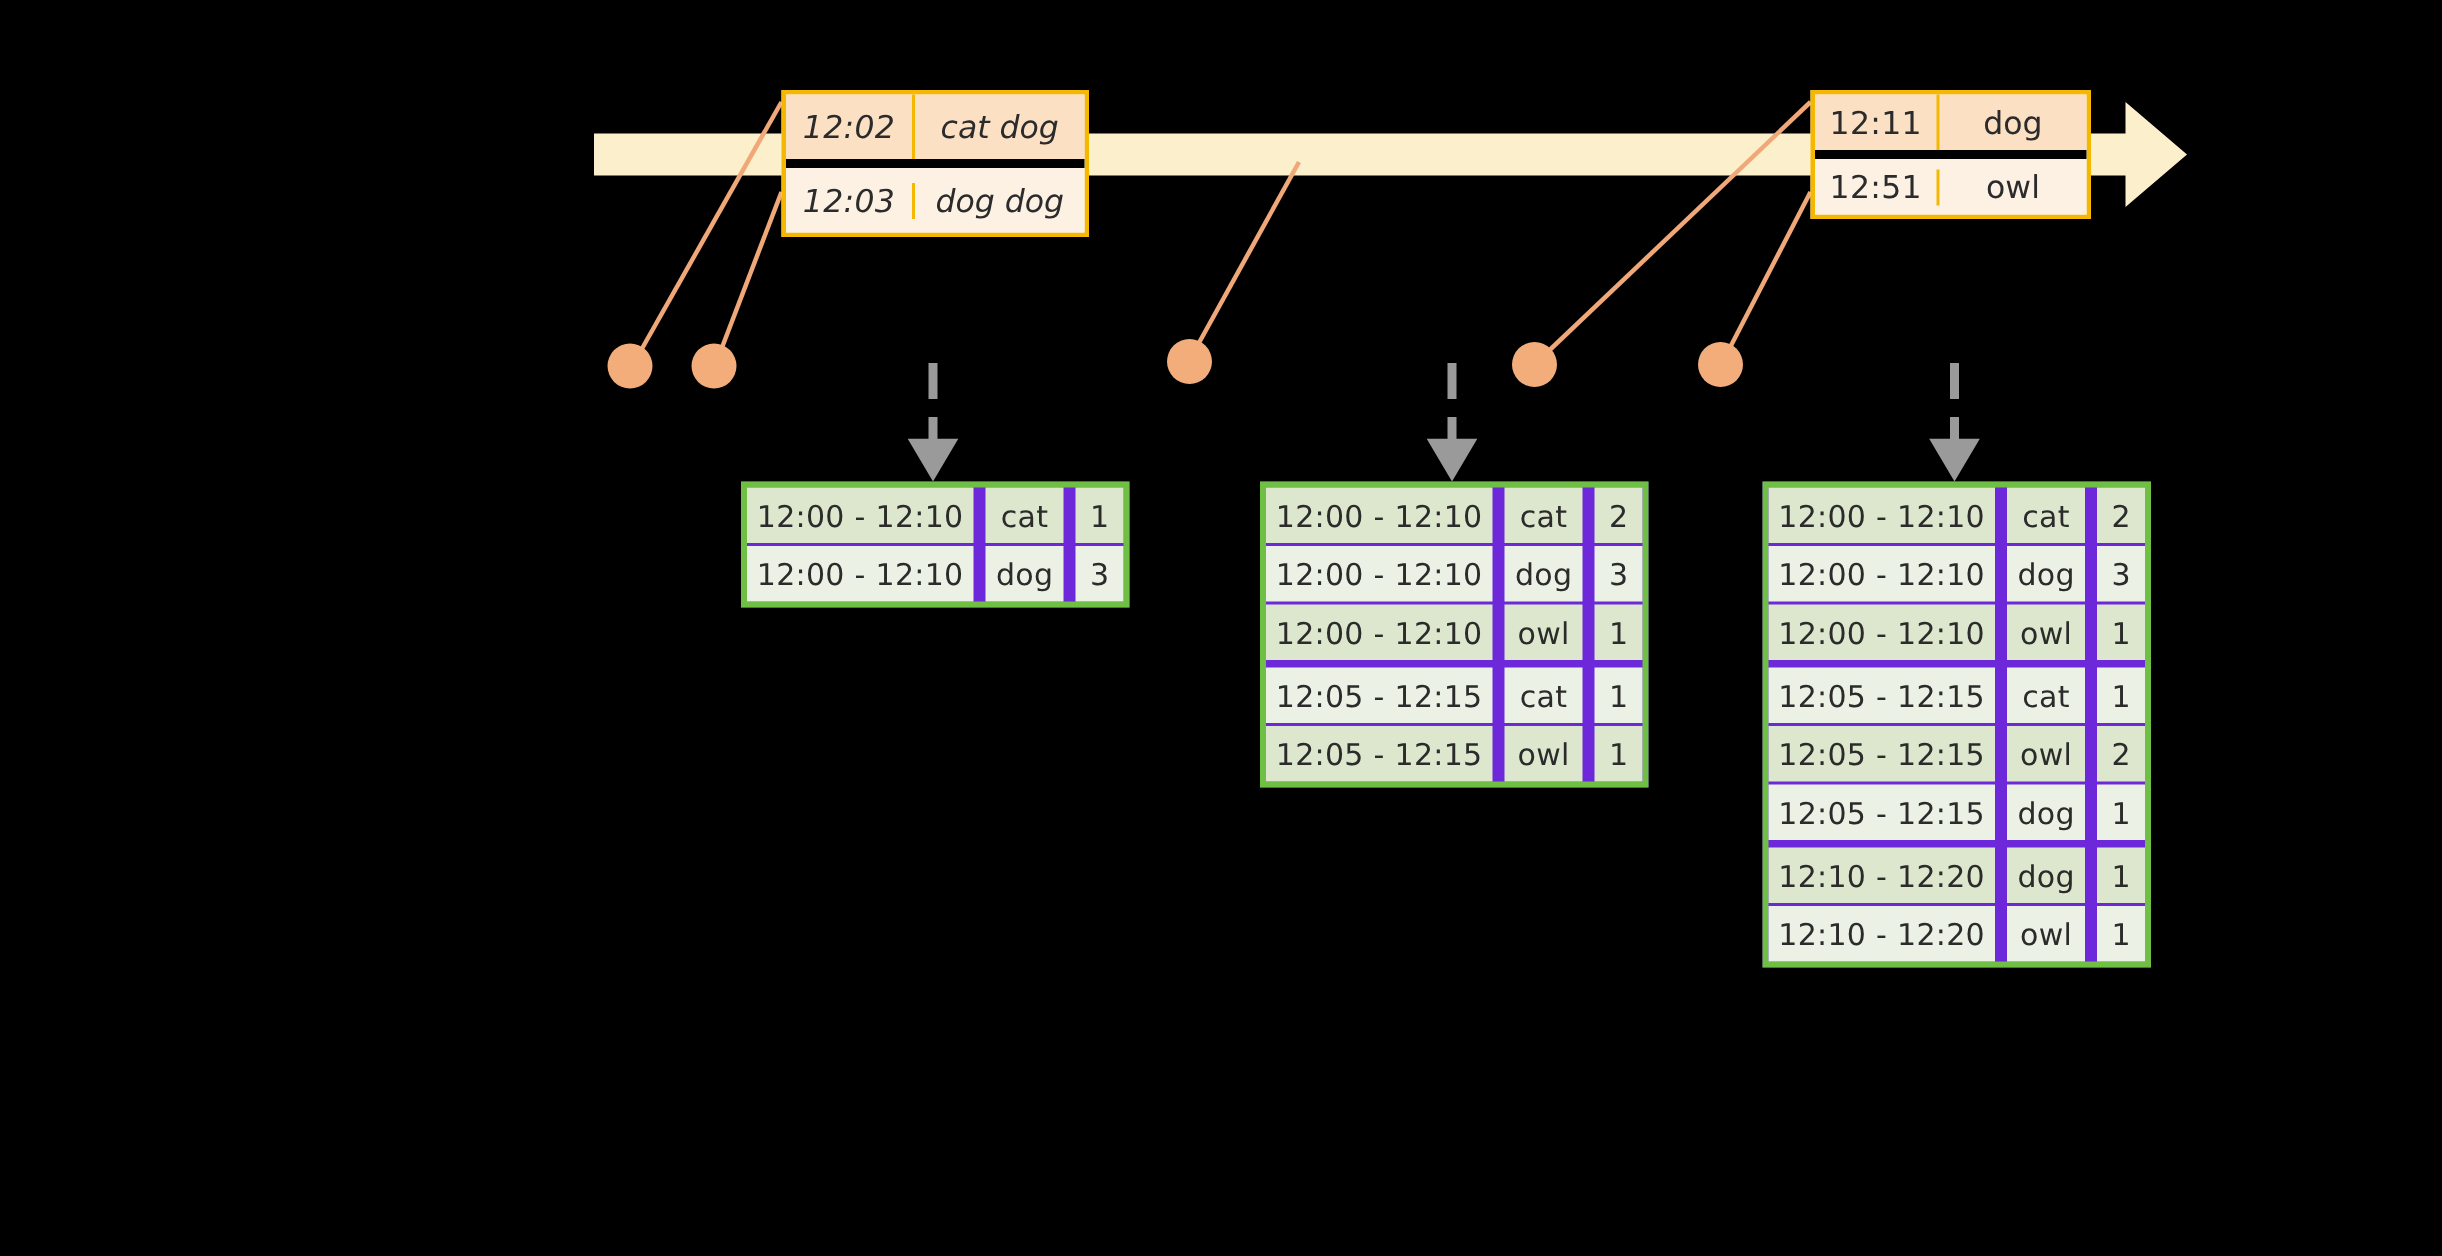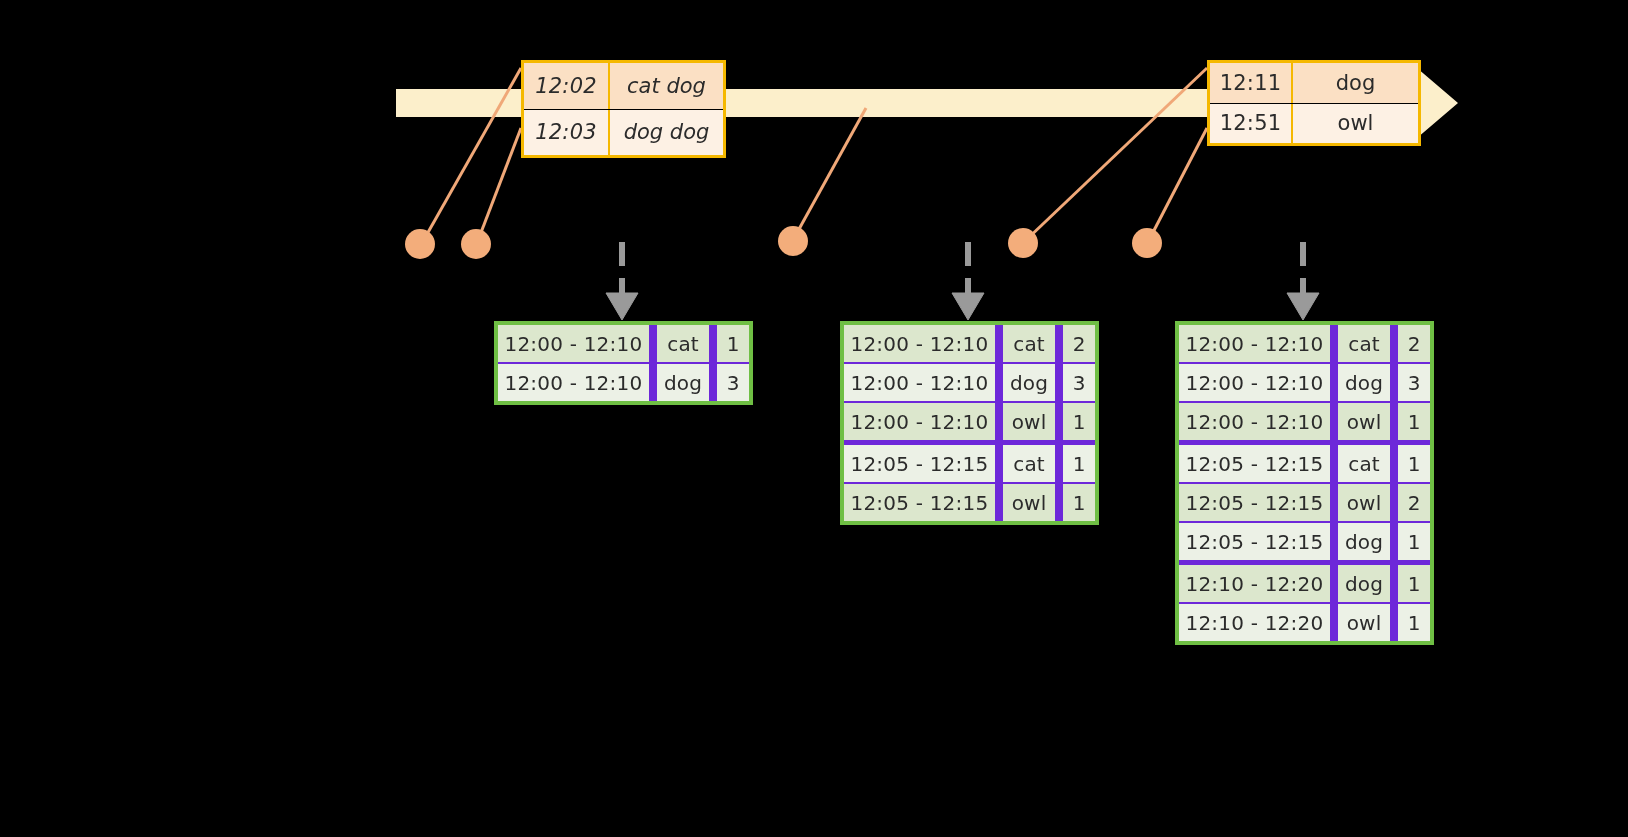--- a/index.html
+++ b/index.html
@@ -33,21 +33,22 @@
     display: flex;
     flex-direction: column;
     background: #FFF3E0;
   }
   .event-row {
     display: flex;
     flex: 1 1 auto;
     box-sizing: border-box;
   }
   .event-row + .event-row {
-    border-top: 1px solid #000000;
+    border-top: 6px solid #000000;
+    align-items: center;
   }
   .event-row.shade-a { background: #FBE0C4; }
   .event-row.shade-b { background: #FDF1E4; }
   .ev-time {
     box-sizing: border-box;
     display: flex;
     align-items: center;
     justify-content: center;
     border-right: 2px solid #F5B800;
     color: #2b2b2b;
@@ -143,21 +144,21 @@
       <div class="ev-time" style="width:86px;">12:02</div>
       <div class="ev-words">cat dog</div>
     </div>
     <div class="event-row shade-b">
       <div class="ev-time" style="width:86px;">12:03</div>
       <div class="ev-words">dog dog</div>
     </div>
   </div>
 
 
-  <div class="event-box" style="left:1207px; top:60px; width:214px; height:86px;">
+  <div class="event-box" style="left:1207px; top:60px; width:187px; height:86px;">
     <div class="event-row shade-a">
       <div class="ev-time" style="width:83px;">12:11</div>
       <div class="ev-words">dog</div>
     </div>
     <div class="event-row shade-b">
       <div class="ev-time" style="width:83px;">12:51</div>
       <div class="ev-words">owl</div>
     </div>
   </div>
 

